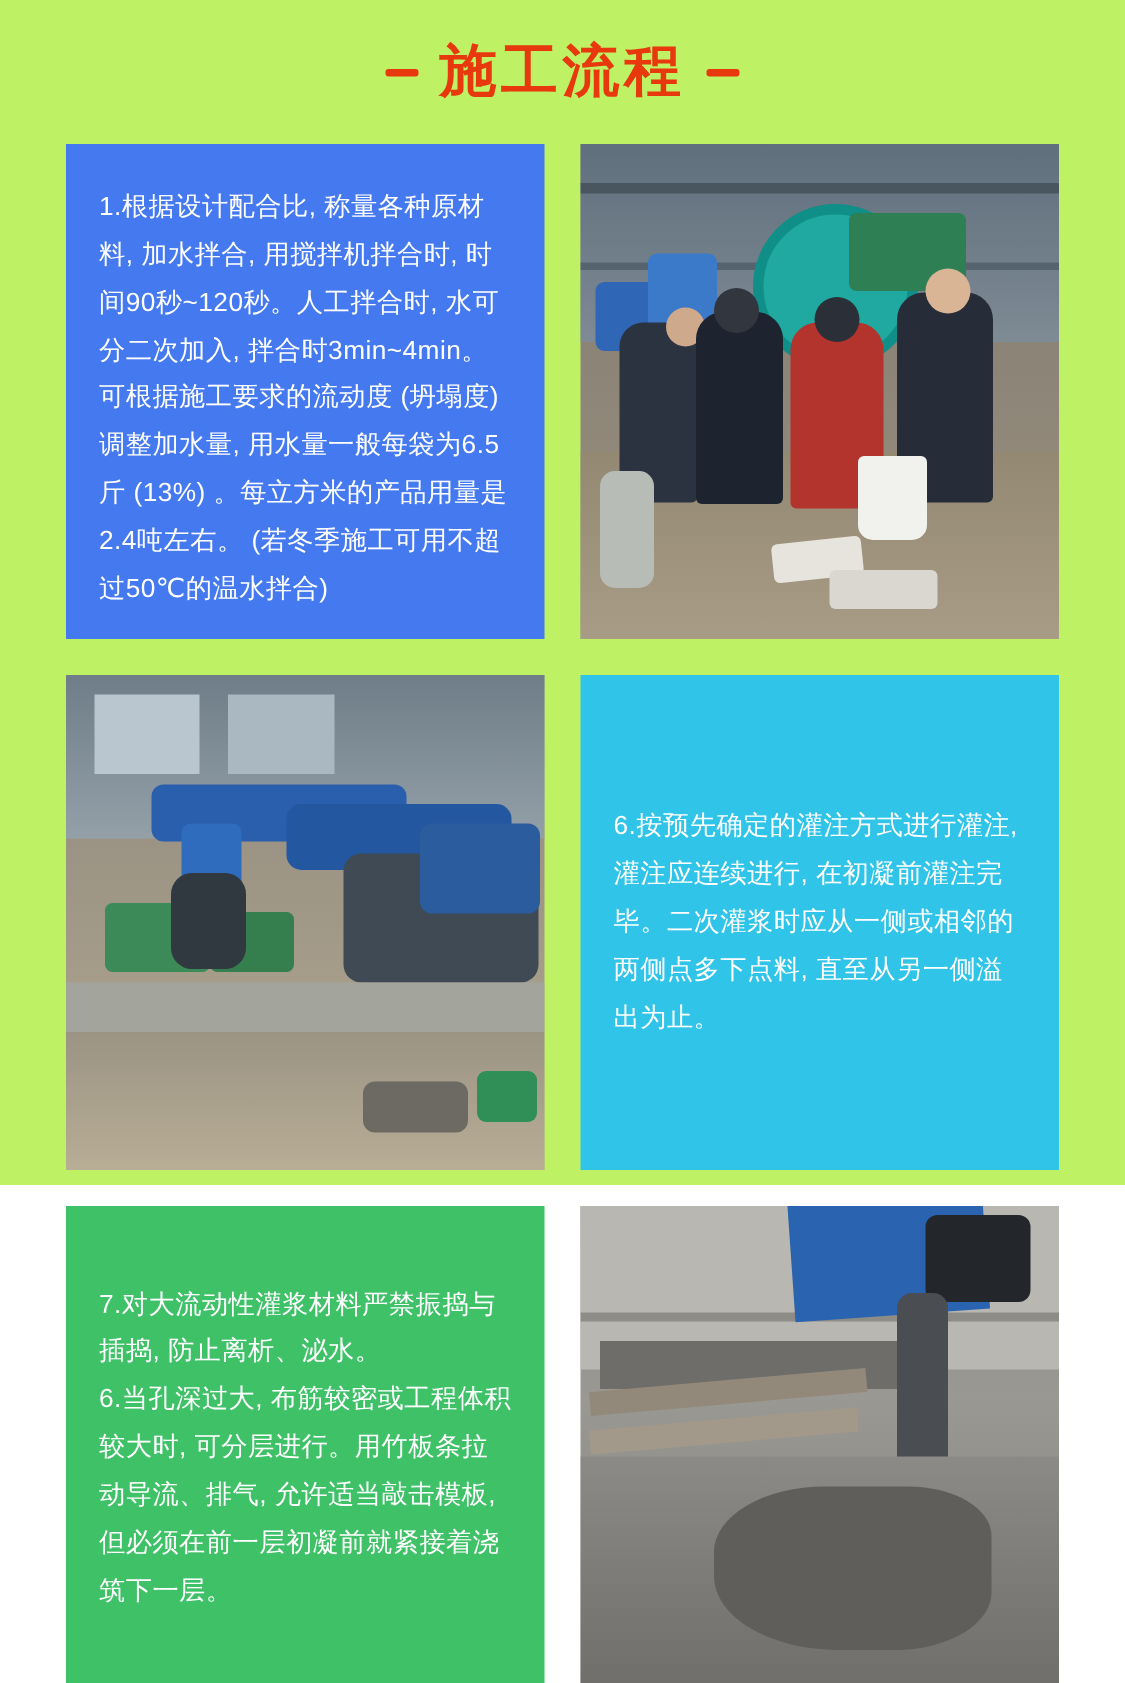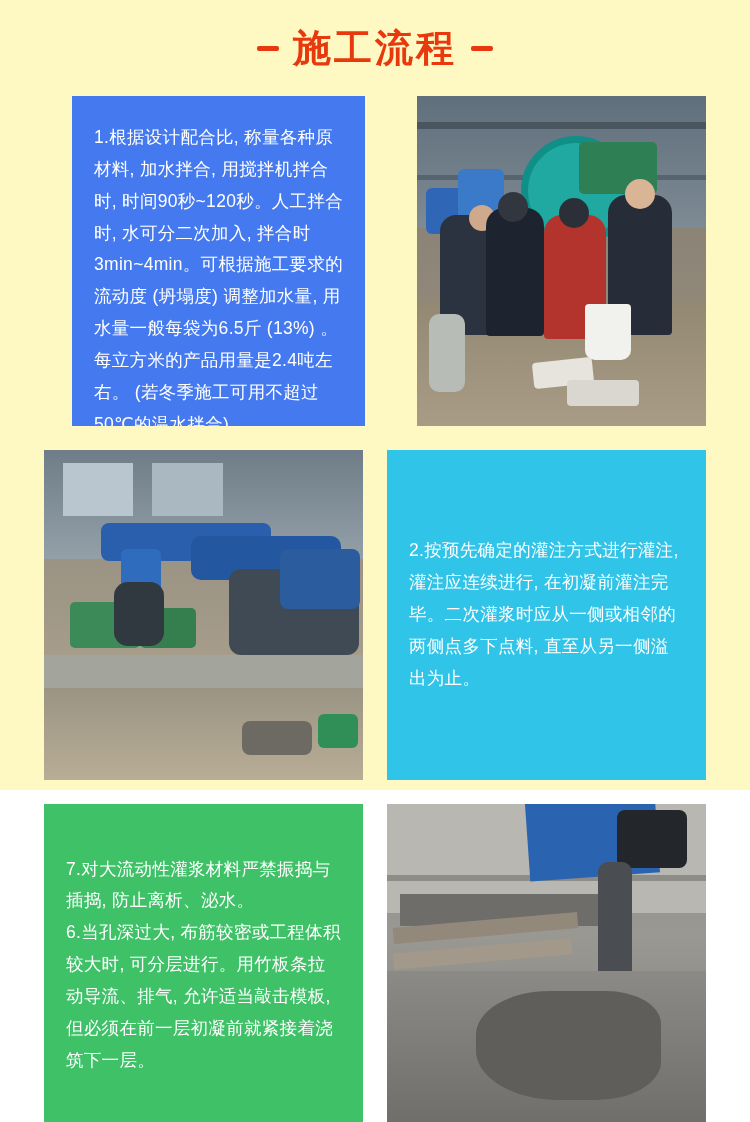--- a/index.html
+++ b/index.html
@@ -10,21 +10,21 @@
   body {
     width: 750px;
     height: 1122px;
     font-family: "Liberation Sans", "DejaVu Sans", sans-serif;
     overflow: hidden;
   }
   .page {
     position: relative;
     width: 750px;
     height: 790px;
-    background: #fef9c3;
+    background: #bef264;
     box-sizing: border-box;
   }
 
   
   .title-bar {
     height: 96px;
     display: flex;
     align-items: center;
     justify-content: center;
     gap: 14px;
@@ -55,21 +55,21 @@
     display: flex;
     gap: 24px;
     margin-bottom: 24px;
   }
   .cell {
     width: 319px;
     box-sizing: border-box;
     overflow: hidden;
     position: relative;
   }
-  .r1 { height: 330px; margin-left: 28px; }
+  .r1 { height: 330px; }
   .r2 { height: 330px; }
   .r3 { height: 322px; }
 
   .text-card {
     padding: 26px 22px;
     color: #ffffff;
     font-size: 17.5px;
     line-height: 1.82;
     letter-spacing: 0.3px;
     display: flex;
@@ -201,21 +201,21 @@
         <span class="motorg"></span>
         <span class="motorg2"></span>
         <span class="worker"></span>
         <span class="base"></span>
         <span class="ground"></span>
         <span class="debris"></span>
         <span class="basket"></span>
       </div>
 
       <div class="cell r2 text-card card-cyan">
-        <p>2.按预先确定的灌注方式进行灌注, 灌注应连续进行, 在初凝前灌注完毕。二次灌浆时应从一侧或相邻的两侧点多下点料, 直至从另一侧溢出为止。</p>
+        <p>6.按预先确定的灌注方式进行灌注, 灌注应连续进行, 在初凝前灌注完毕。二次灌浆时应从一侧或相邻的两侧点多下点料, 直至从另一侧溢出为止。</p>
       </div>
     </div>
 
     <div class="row">
       <div class="cell r3 text-card card-green">
         <p>7.对大流动性灌浆材料严禁振捣与插捣, 防止离析、泌水。</p>
         <p>6.当孔深过大, 布筋较密或工程体积较大时, 可分层进行。用竹板条拉动导流、排气, 允许适当敲击模板, 但必须在前一层初凝前就紧接着浇筑下一层。</p>
       </div>
 
       <div class="cell r3 photo p3">

